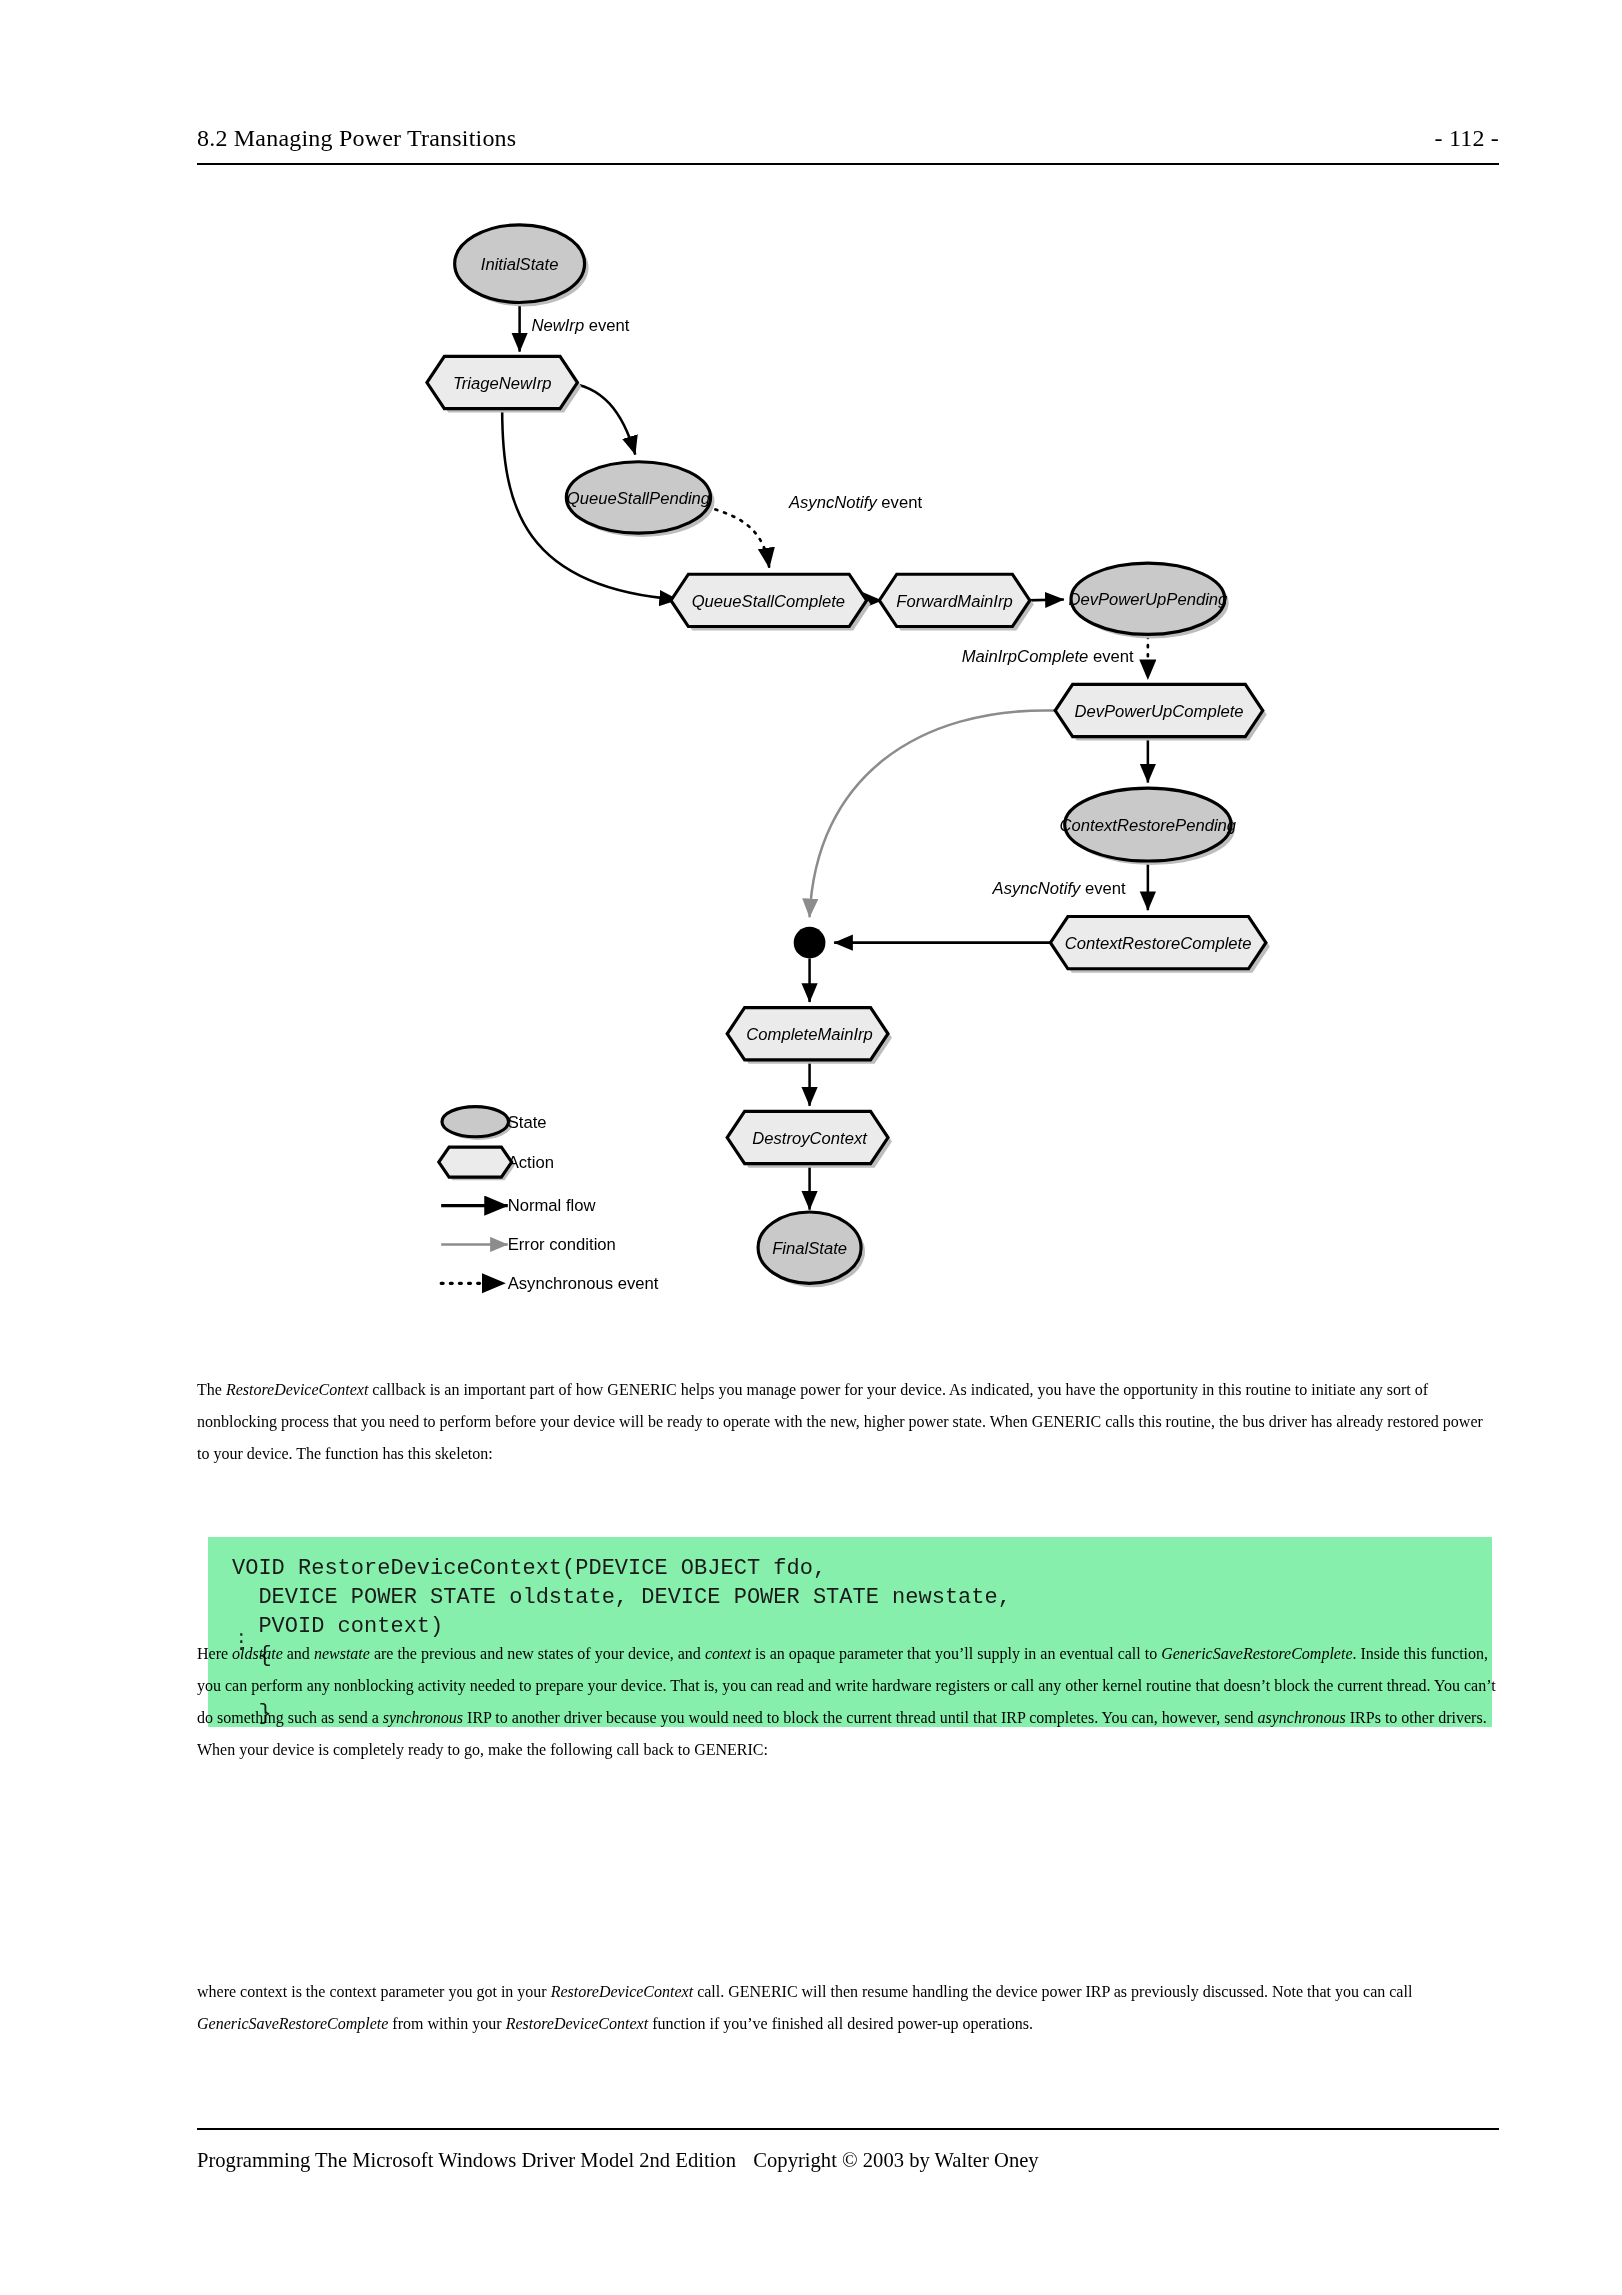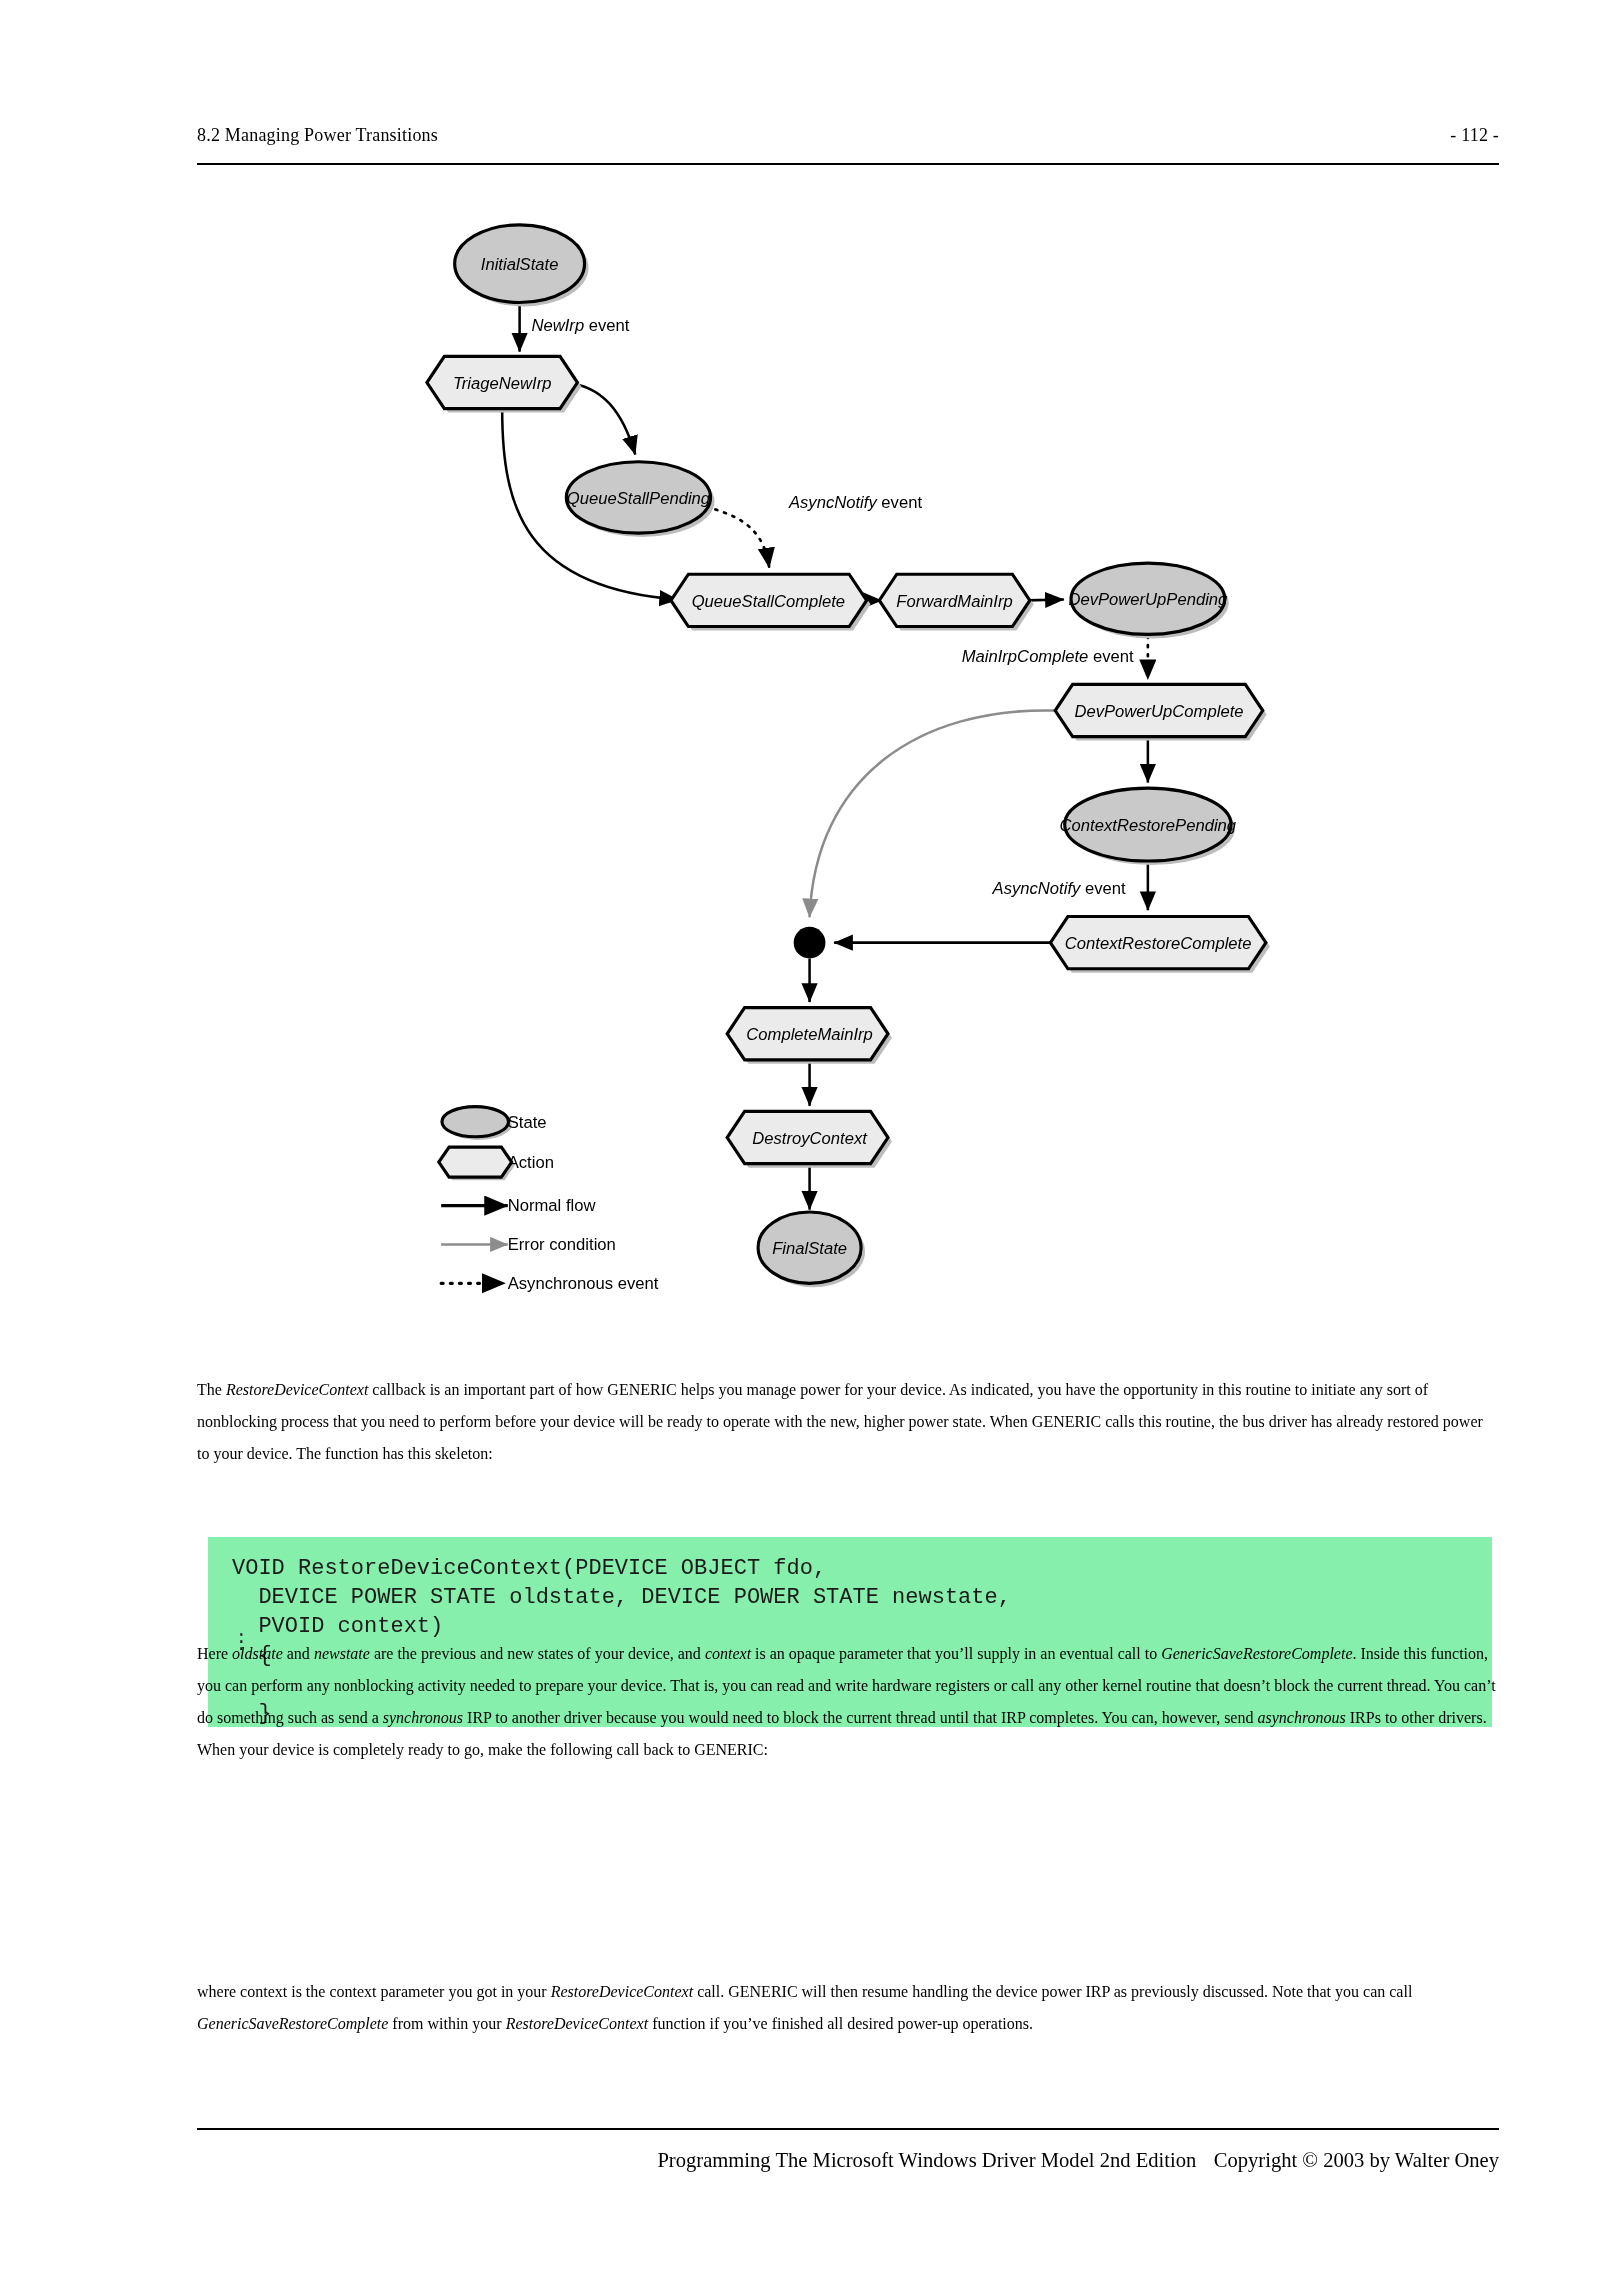--- a/index.html
+++ b/index.html
@@ -25,21 +25,21 @@
 
   
   .runhead {
     position: absolute;
     left: 197px;
     top: 125px;
     width: 1302px;
     display: flex;
     justify-content: space-between;
     align-items: baseline;
-    font-size: 18px;
+    font-size: 24px;
     letter-spacing: 0.2px;
   }
   .runhead-rule {
     position: absolute;
     left: 197px;
     top: 163px;
     width: 1302px;
     height: 0;
     border-top: 2.4px solid #000;
   }
@@ -112,21 +112,21 @@
     top: 2128px;
     width: 1302px;
     height: 0;
     border-top: 2.4px solid #000;
   }
   .footer {
     position: absolute;
     left: 197px;
     top: 2149px;
     width: 1302px;
-    text-align: right;
+    text-align: left;
     font-size: 20.6px;
   }
   .footer .sep { display: inline-block; width: 17.4px; }
 </style>
 </head>
 <body>
 
 <div class="page">
 
   <div class="runhead">

